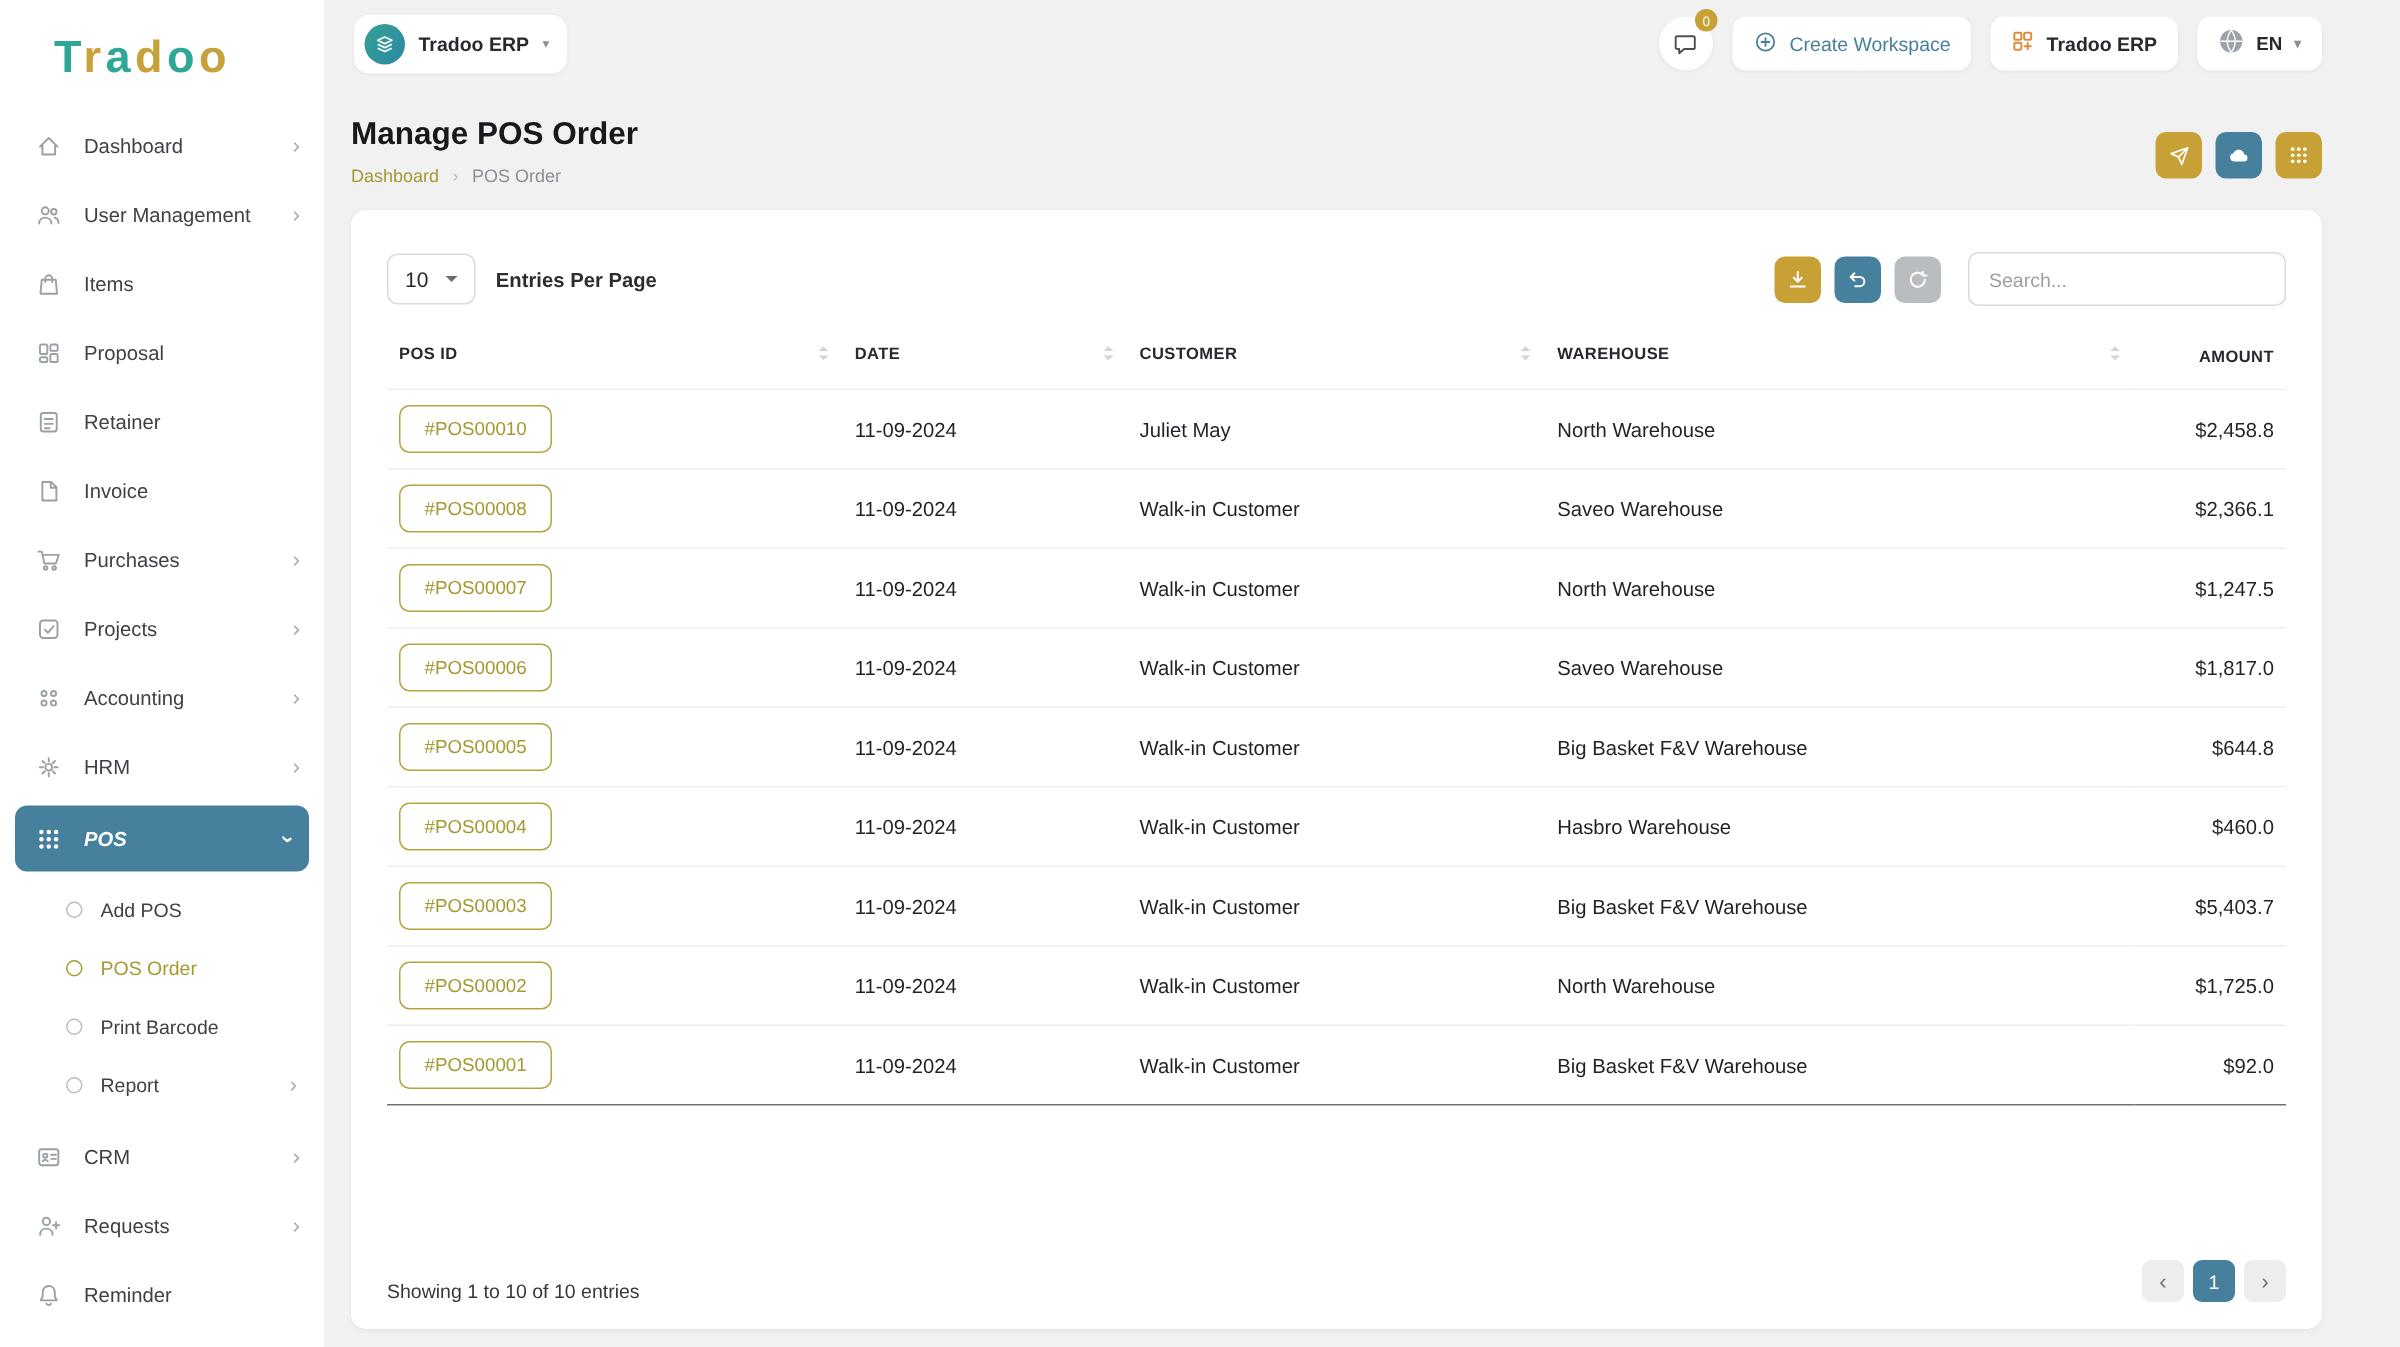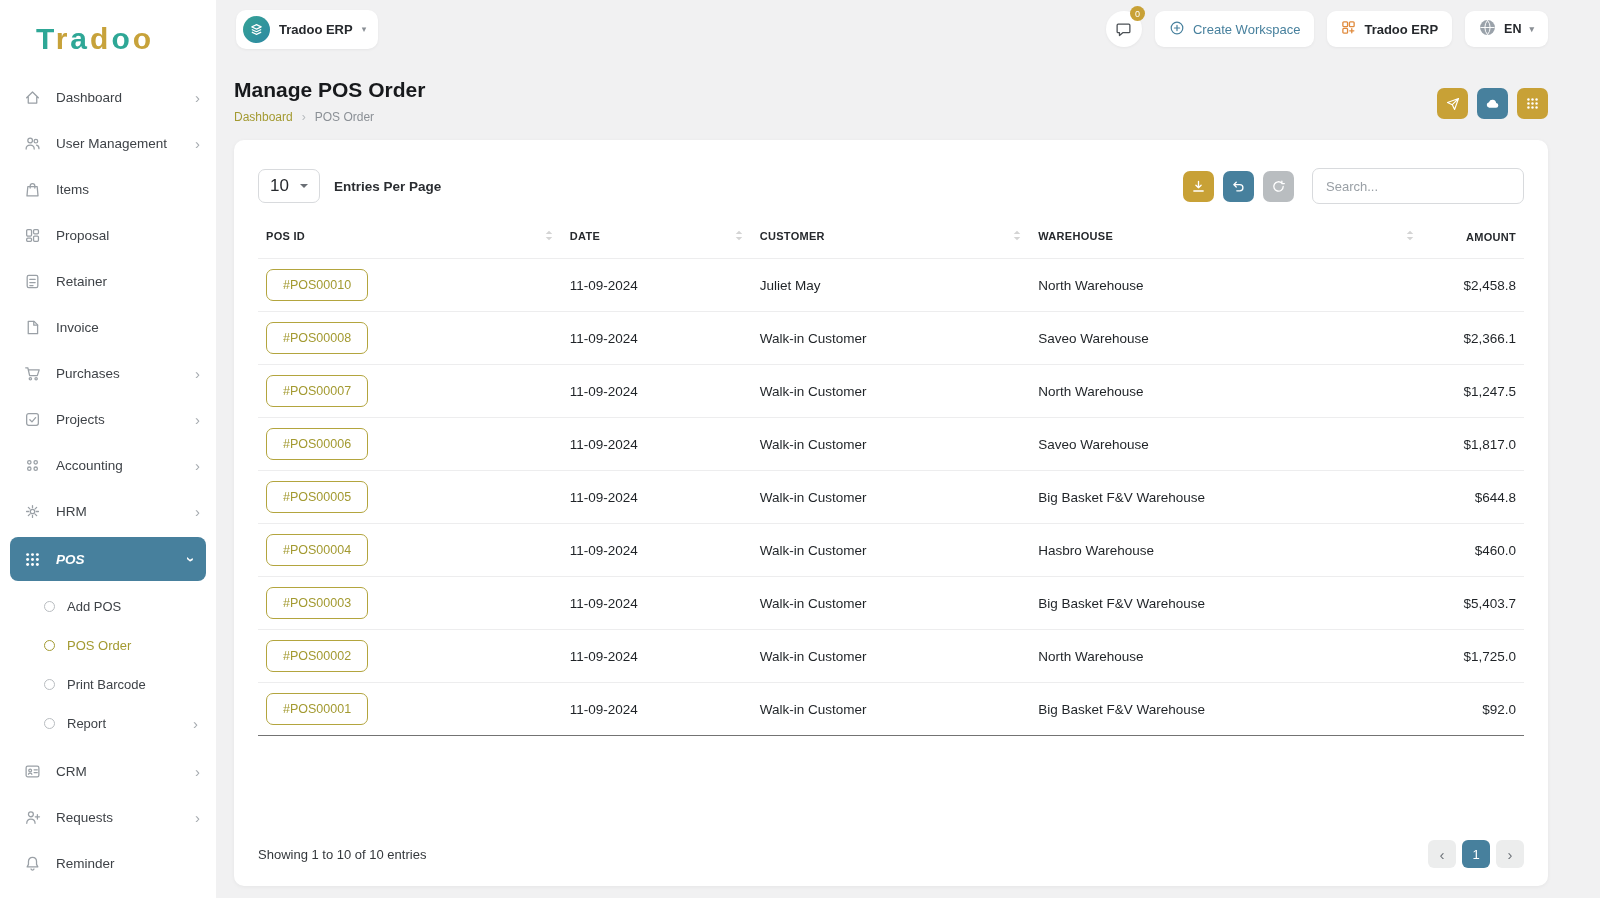--- a/index.html
+++ b/index.html
@@ -54,37 +54,37 @@
   .bc-sep { color:#b7bbbf; font-size:12px; }
   .head-actions { display:flex; gap:9px; margin-top:10px; }
   .sq { width:31px; height:31px; border:none; border-radius:7px; display:flex; align-items:center; justify-content:center; color:#fff; cursor:pointer; }
   .sq.gold { background:var(--gold); }
   .sq.teal { background:var(--teal); }
   .sq.gray { background:#b9bdc0; }
 
   
   .card { background:#fff; border-radius:10px; margin:16px 0 12px; flex:1; padding:28px 24px 18px; display:flex; flex-direction:column; box-shadow:0 1px 4px rgba(20,20,20,.05); }
   .card-controls { display:flex; align-items:center; }
-  .select { border:1px solid #d8dadd; border-radius:7px; height:34px; min-width:58px; padding:0 11px; display:flex; align-items:center; gap:11px; font-size:17px; cursor:pointer; background:#fff; }
+  .select { border:1px solid #d8dadd; border-radius:7px; height:34px; min-width:58px; padding:0 11px; display:flex; align-items:center; gap:11px; font-size:14px; cursor:pointer; background:#fff; }
   .caret { width:0; height:0; border:4px solid transparent; border-top-color:#6a6f75; margin-top:4px; }
   .entries-label { margin-left:14px; font-size:13.5px; font-weight:bold; color:#2a2d31; }
   .controls-right { margin-left:auto; display:flex; align-items:center; gap:9px; }
   .search { width:212px; height:36px; border:1px solid #d8dadd; border-radius:7px; padding:0 13px; font-size:13px; outline:none; margin-left:9px; font-family:inherit; color:#333; }
   .search::placeholder { color:#9aa0a6; }
 
   table { width:100%; border-collapse:collapse; margin-top:22px; }
   thead th { font-size:11px; font-weight:bold; color:#26292d; letter-spacing:.3px; text-align:left; padding:4px 8px 14px; }
   thead th.right { text-align:right; }
   .sort { float:right; margin-top:-1px; cursor:pointer; }
   tbody td { padding:10px 8px; border-top:1px solid #ededee; font-size:13.5px; color:#1f2327; vertical-align:middle; }
   tbody tr:last-child td { border-bottom:1px solid #737373; }
   td.right { text-align:right; }
   .pos-pill { display:inline-block; border:1px solid #b3a53e; color:var(--gold-text); background:#fff; border-radius:7px; padding:8px 16px; font-size:12.5px; cursor:pointer; font-family:inherit; }
 
-  .card-footer { margin-top:auto; display:flex; align-items:center; justify-content:space-between; padding-top:16px; }
+  .card-footer { margin-top:auto; display:flex; align-items:flex-end; justify-content:space-between; padding-top:16px; }
   .showing { font-size:13px; color:#34383c; }
   .pagination { display:flex; gap:6px; }
   .page-btn { width:28px; height:28px; border:none; border-radius:6px; background:#eceded; color:#6d7278; font-size:15px; cursor:pointer; display:flex; align-items:center; justify-content:center; font-family:inherit; }
   .page-btn.active { background:var(--teal); color:#fff; font-size:13px; }
 </style>
 </head>
 <body>
 
 <aside class="sidebar">
   <div class="logo" id="logo"><span style="color: rgb(46, 167, 150);">T</span><span style="color: rgb(199, 162, 58);">r</span><span style="color: rgb(46, 167, 150);">a</span><span style="color: rgb(199, 162, 58);">d</span><span style="color: rgb(46, 167, 150);">o</span><span style="color: rgb(199, 162, 58);">o</span></div>

